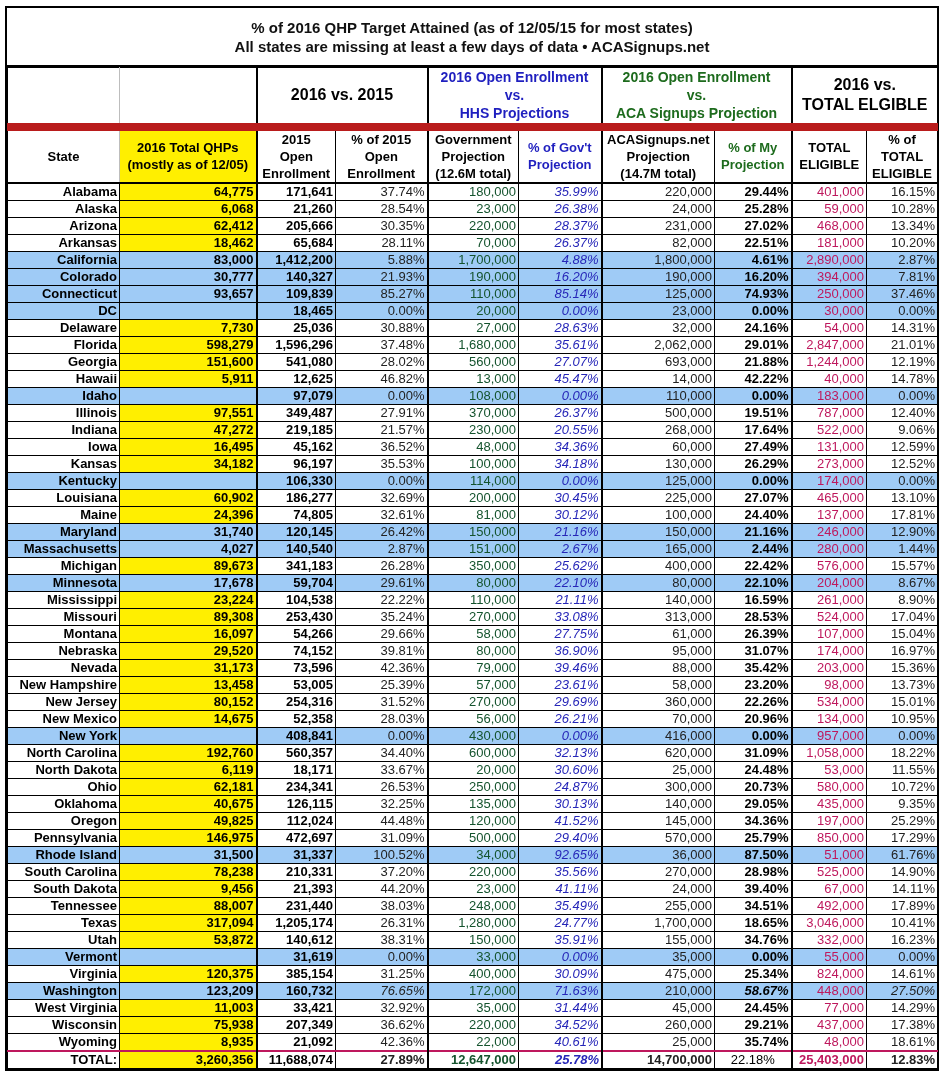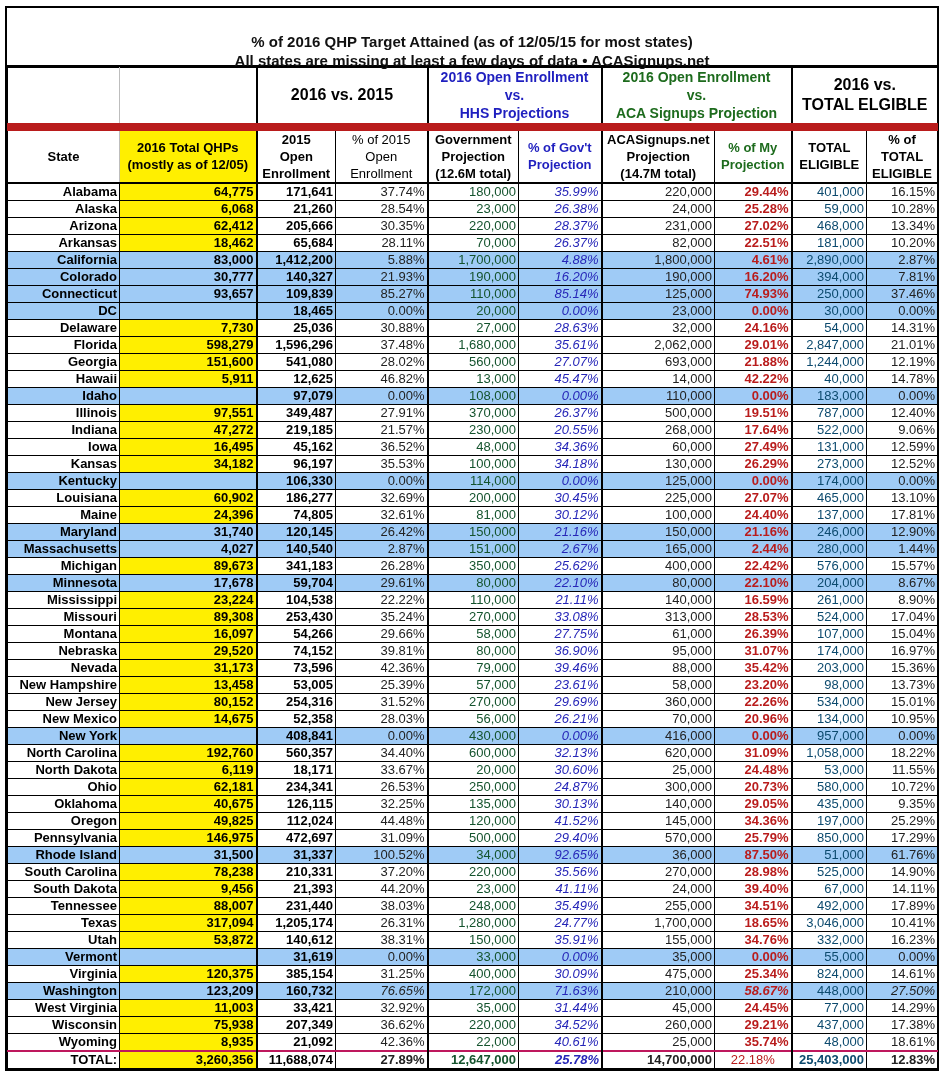--- a/index.html
+++ b/index.html
@@ -1,38 +1,38 @@
 <!DOCTYPE html>
 <html><head>
 <meta charset="utf-8">
 <style>
   html, body { margin: 0; padding: 0; background: #ffffff; }
   body { width: 944px; height: 1073px; position: relative; overflow: hidden; font-family: "Liberation Sans", sans-serif; }
   .sheet { position: absolute; left: 5px; top: 6px; width: 934px; border: 2px solid #000; box-sizing: border-box; }
-  .title { height: 59px; border-bottom: 2px solid #000; text-align: center; font-weight: bold; font-size: 15px; line-height: 19px; padding-top: 24px; box-sizing: border-box; color: #111; }
+  .title { height: 59px; border-bottom: 2px solid #000; text-align: center; font-weight: bold; font-size: 15px; line-height: 19px; padding-top: 10px; box-sizing: border-box; color: #111; }
   table { border-collapse: collapse; table-layout: fixed; width: 930px; }
   td, th { border: 1px solid #000; padding: 0 2px; box-sizing: border-box; overflow: hidden; white-space: nowrap; }
   .grp th { height: 59px; font-size: 14px; font-weight: bold; text-align: center; vertical-align: middle; border-bottom: 8px solid #b91c1c; line-height: 18px; white-space: normal; }
   .grp th.big { font-size: 16px; line-height: 20px; }
   .hdr th { height: 56px; font-size: 13px; font-weight: bold; text-align: center; line-height: 17px; white-space: normal; border-bottom: 2px solid #000; }
   .blue-t { color: #1f1fbf; }
   .green-t { color: #1d6b1d; }
   .yellow { background: #ffef00; }
   .rowblue td { background: #9fcbf6; }
   tbody td { height: 17px; font-size: 13px; line-height: 16px; text-align: right; }
   td.st { font-weight: bold; }
   td.qhp { font-weight: bold; background: #ffef00; padding-left: 36px; }
   .rowblue td.qhp { background: #9fcbf6; }
   td.oe { font-weight: bold; }
   td.pct { color: #222; }
   td.gov { color: #14532d; }
   td.govp { color: #2626b8; font-style: italic; }
   td.aca { color: #222; }
-  td.myp { color: #b91c1c; font-weight: bold; }
-  td.te { color: #0c4a6e; }
+  td.myp { color: #000000; font-weight: bold; }
+  td.te { color: #be185d; }
   td.tep { color: #222; }
   td.ital { font-style: italic; }
   tr.total td { border-top: 2px solid #be185d; font-weight: bold; }
   tr.total td.myp { font-weight: normal; text-align: center; }
   tr.total td.govp { font-weight: bold; padding-left: 36px; }
   .thick-l { border-left: 2px solid #000 !important; }
   .grey-l { border-left: 1px solid #bdbdbd !important; }
 </style>
 </head>
 <body>
@@ -79,21 +79,21 @@
         <th style="border-right:1px solid #bdbdbd">State</th>
         <th class="yellow">
           <div>2016 Total QHPs</div>
           <div>(mostly as of 12/05)</div>
         </th>
         <th class="thick-l">
           <div>2015</div>
           <div>Open</div>
           <div>Enrollment</div>
         </th>
-        <th style="font-weight:normal">
+        <th style="font-weight:bold">
           <div>% of 2015</div>
           <div>Open</div>
           <div>Enrollment</div>
         </th>
         <th class="thick-l">
           <div>Government</div>
           <div>Projection</div>
           <div>(12.6M total)</div>
         </th>
         <th class="blue-t">

